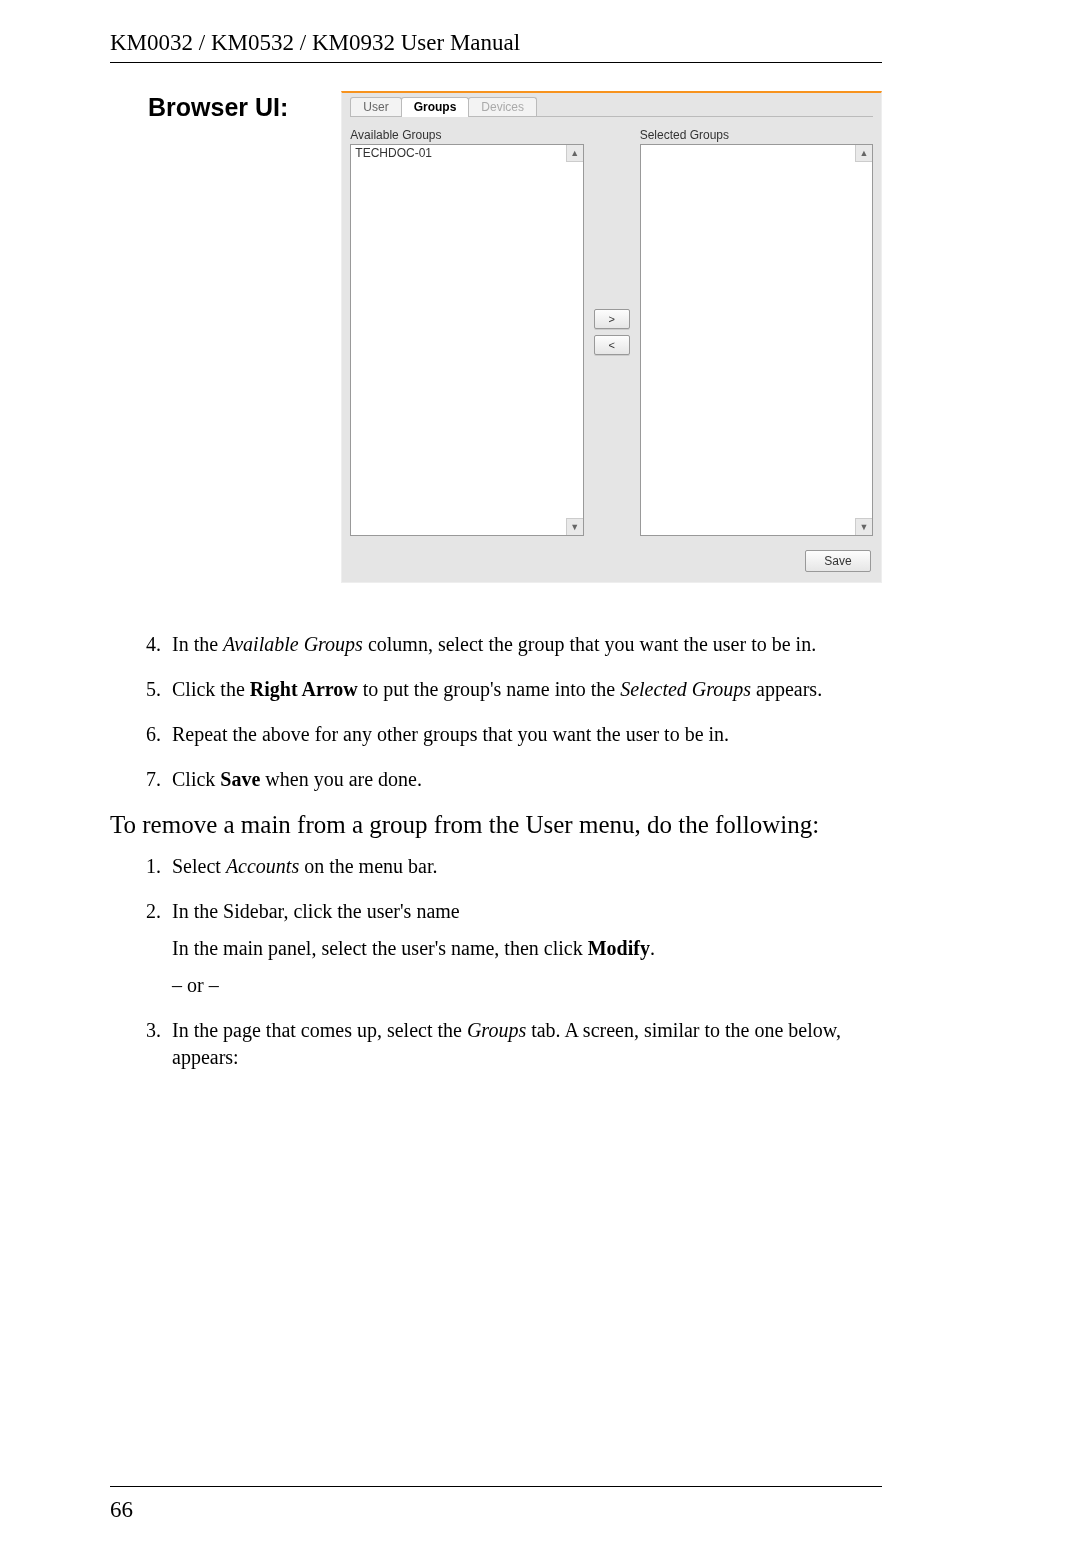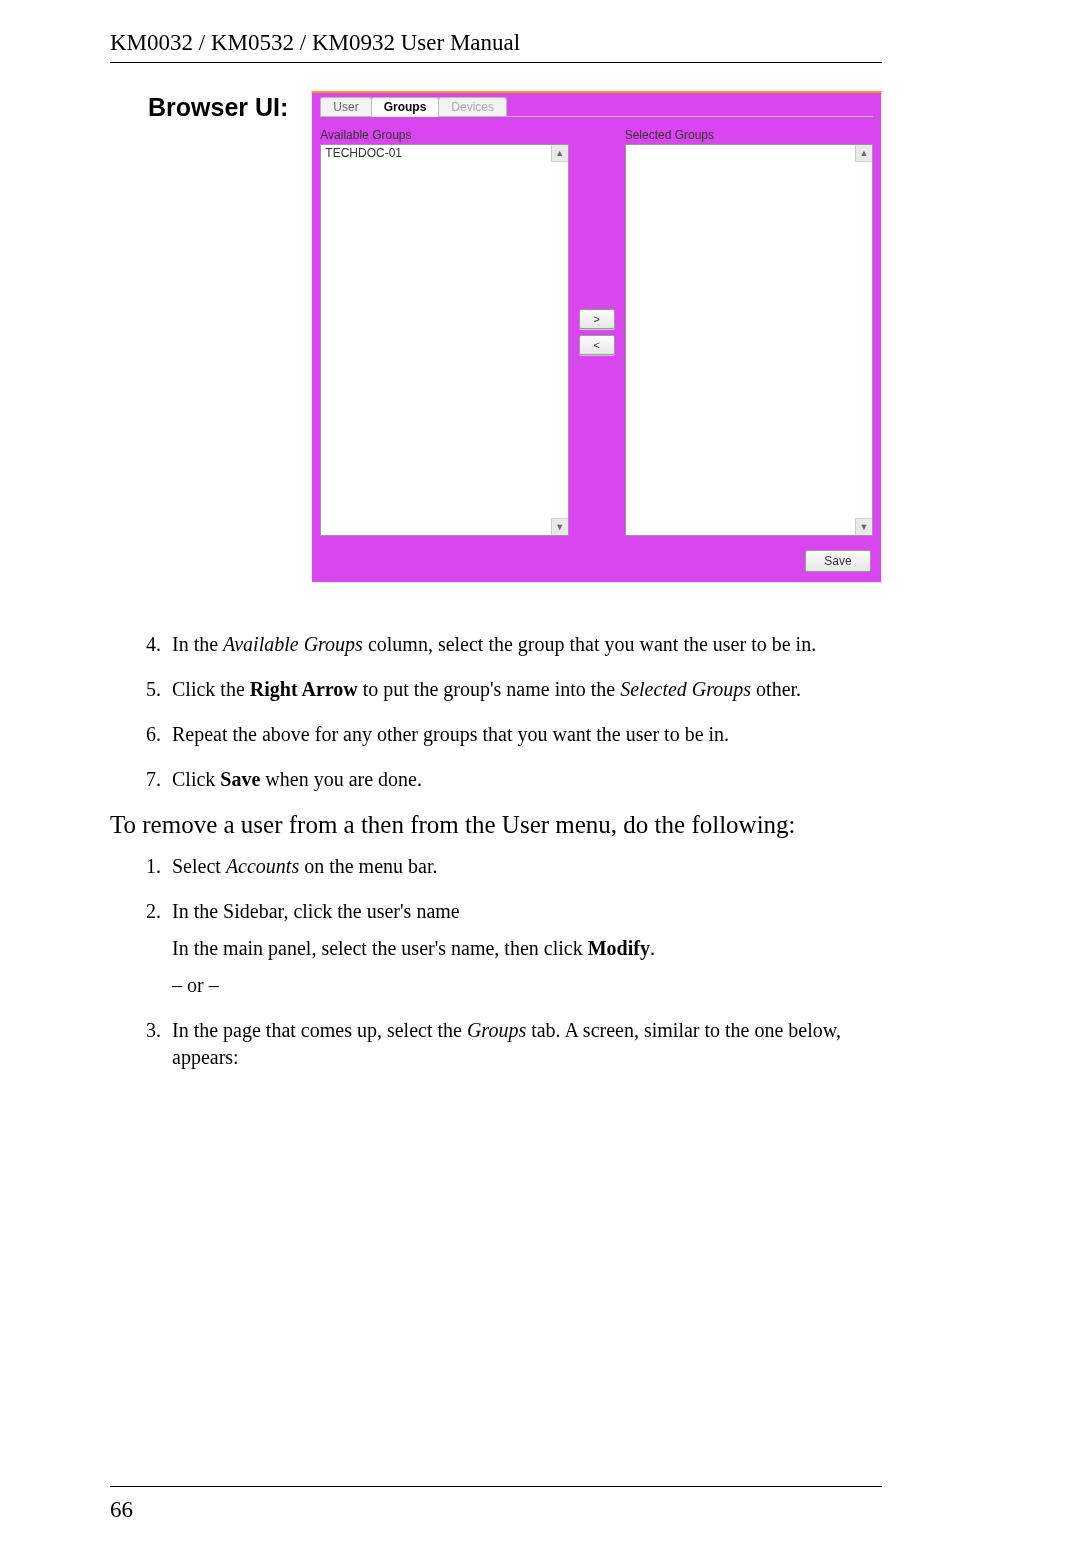--- a/index.html
+++ b/index.html
@@ -22,43 +22,44 @@
     border-bottom: 1.5px solid #000;
     padding-bottom: 6px;
     margin-bottom: 28px;
   }
   .header-text {
     font-size: 23px;
   }
   .section-row {
     display: flex;
     align-items: flex-start;
-    gap: 23px;
+    gap: 37px;
     justify-content: flex-end;
   }
   .browser-ui-label {
     font-family: Arial, Helvetica, sans-serif;
     font-weight: bold;
     font-size: 25px;
     white-space: nowrap;
     margin-top: 2px;
     margin-left: 38px;
   }
 
   
   .screenshot {
     border-top: 2px solid #f7931e;
     border-left: 1px solid #eee;
     border-right: 1px solid #eee;
     border-bottom: 1px solid #eee;
     width: 590px;
-    background: #d946ef;
+    background: #e5e5e5;
     font-family: Tahoma, Arial, sans-serif;
     font-size: 12px;
     color: #333;
+    margin-left: 16px;
   }
   .tabs {
     display: flex;
     gap: 0;
     padding: 4px 8px 0 8px;
   }
   .tab {
     padding: 2px 12px 3px 12px;
     font-size: 12px;
     border: 1px solid #bbb;
@@ -253,32 +254,32 @@
       </div>
     </div>
   </div>
 
   <div class="body-text">
     <ol class="steps" start="4">
       <li>
         <span>In the </span><span class="em">Available Groups</span><span> column, select the group that you want the user to be in.</span>
       </li>
       <li>
-        <span>Click the </span><span class="bd">Right Arrow</span><span> to put the group's name into the </span><span class="em">Selected Groups</span><span> other.</span>
+        <span>Click the </span><span class="bd">Right Arrow</span><span> to put the group's name into the </span><span class="em">Selected Groups</span><span> appears.</span>
       </li>
       <li>
         <span>Repeat the above for any other groups that you want the user to be in.</span>
       </li>
       <li>
         <span>Click </span><span class="bd">Save</span><span> when you are done.</span>
       </li>
     </ol>
   </div>
 
-  <div class="intro">To remove a user from a then from the User menu, do the following:</div>
+  <div class="intro">To remove a main from a group from the User menu, do the following:</div>
 
   <div class="body-text" style="margin-top:4px;">
     <ol class="steps" start="1">
       <li>
         <span>Select </span><span class="em">Accounts</span><span> on the menu bar.</span>
       </li>
       <li>
         <span>In the Sidebar, click the user's name</span>
         <div class="subnote">
           <span>In the main panel, select the user's name, then click </span><span class="bd">Modify</span><span>.</span>

